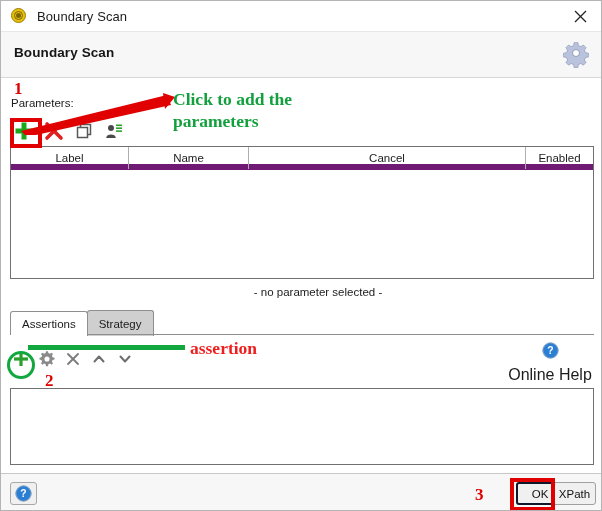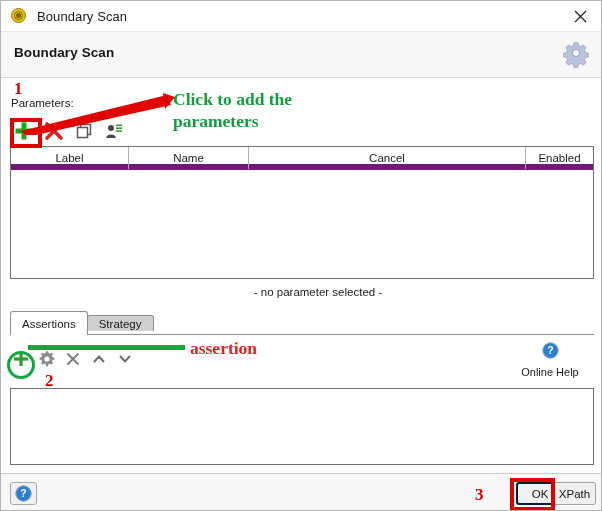--- a/index.html
+++ b/index.html
@@ -193,21 +193,21 @@
   
   .tabs {
     position: absolute;
     left: 9px;
     top: 233px;
     height: 24px;
     display: flex;
     align-items: center;
   }
   .tab {
-    height: 16px;
+    height: 26px;
     padding: 0 11px;
     display: flex;
     align-items: center;
     font-size: 11.5px;
     color: #1b1b1b;
     border: 1px solid #8e8e8e;
     border-bottom: none;
     border-radius: 3px 3px 0 0;
     box-sizing: border-box;
     cursor: pointer;
@@ -252,21 +252,21 @@
 
   .online-help {
     position: absolute;
     right: 10px;
     top: 264px;
     width: 86px;
     text-align: center;
     cursor: pointer;
   }
   .online-help .oh-label {
-    font-size: 11px;
+    font-size: 16px;
     color: #1b1b1b;
     margin-top: 3px;
   }
 
   .assert-panel {
     position: absolute;
     left: 9px;
     top: 310px;
     width: 584px;
     height: 77px;

